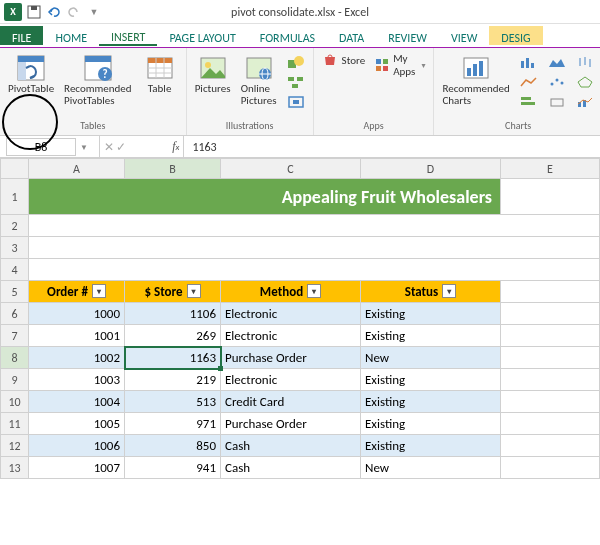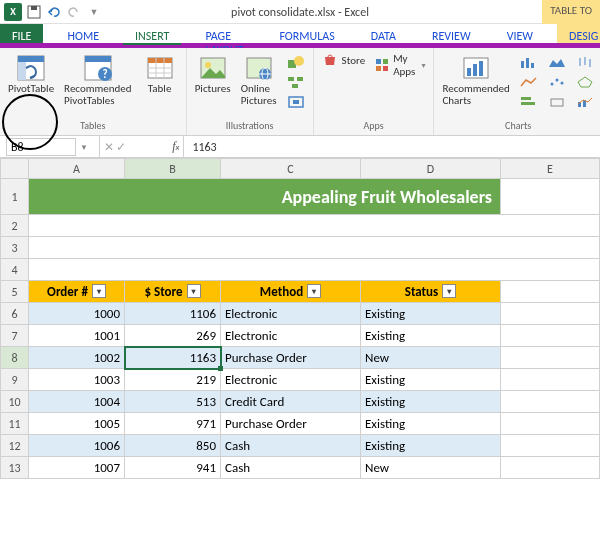--- a/index.html
+++ b/index.html
@@ -5,42 +5,42 @@
   * { box-sizing: border-box; margin: 0; padding: 0; font-family: "Segoe UI", Calibri, sans-serif; }
   body { background: #fff; width: 600px; height: 545px; overflow: hidden; font-size: 12px; }
 
   .titlebar { height: 24px; background: #fff; border-bottom: 1px solid #e0e0e0; display: flex; align-items: center; position: relative; }
   .qat { display: flex; align-items: center; gap: 4px; padding-left: 4px; }
   .excel-logo { width:18px; height:18px; background:#217346; color:#fff; font-weight:bold; font-size:10px; display:flex; align-items:center; justify-content:center; border-radius:2px; }
   .qat-icon { width:16px; height:16px; display:flex; align-items:center; justify-content:center; color:#555; }
   .win-title { position:absolute; left:50%; transform:translateX(-50%); font-size:12px; color:#444; }
   .ctx-tab { position:absolute; right:0; top:0; height:24px; background:#fce08a; color:#555; font-size:11px; padding:4px 8px 0 8px; }
 
-  .tabs { height:24px; display:flex; align-items:flex-start; border-bottom:5px solid #a21caf;gap:12px; }
-  .tab { padding:5px 12px 0 12px; font-size:12px; color:#1d4ed8; cursor:pointer; }
+  .tabs { height:24px; display:flex; align-items:center; border-bottom:1px solid #a21caf; }
+  .tab { padding:5px 12px 0 12px; font-size:12px; color:#0f766e; cursor:pointer; }
   .tab.file { background:#217346; color:#fff; padding-top:5px; }
   .tab.active { color:#217346; border-bottom:2px solid #217346; }
   .tab.ctx { background:#fce08a; }
 
   .ribbon { height:88px; background:#f5f5f5; border-bottom:1px solid #d0d0d0; display:flex; }
   .group { display:flex; flex-direction:column; align-items:center; border-right:1px solid #e0e0e0; padding:2px 4px; }
   .group-items { display:flex; flex:1; align-items:flex-start; gap:2px; }
   .group-label { font-size:10px; color:#666; padding:1px 0; }
   .big-btn { display:flex; flex-direction:column; align-items:center; padding:3px 4px; cursor:pointer; min-width:44px; }
   .big-btn .ico { width:32px; height:30px; display:flex; align-items:center; justify-content:center; }
   .big-btn .lbl { font-size:11px; color:#333; line-height:1.05; }
   .pivot-circle { position:absolute; left:2px; top:46px; width:56px; height:56px; border:2px solid #000; border-radius:50%; pointer-events:none; }
   .chart-col { display:flex; flex-direction:column; gap:2px; padding:3px 2px; }
   .chart-ico { width:22px; height:18px; display:flex; align-items:center; justify-content:center; color:#555; }
   .store-row { display:flex; align-items:center; gap:4px; font-size:11px; color:#333; padding:2px 4px; }
   .store-ico { width:16px; height:16px; display:flex; align-items:center; justify-content:center; }
 
   .fxbar { height:22px; border-bottom:1px solid #d0d0d0; display:flex; align-items:center; background:#fff; }
   .namebox { width:100px; height:100%; border-right:1px solid #d0d0d0; padding:0 6px; display:flex; align-items:center; }
-  .namebox input { border:1px solid #ccc; width:70px; font-size:12px; padding:1px 4px; }
+  .namebox input { border:1px solid #ccc; width:70px; font-size:12px; padding:1px 4px;text-align:center; }
   .fx-btns { display:flex; gap:2px; padding:0 4px; color:#aaa; align-items:center; height:100%; border-right:1px solid #d0d0d0; }
   .fx-btns .fxl { font-style:italic; font-family:"Times New Roman",serif; color:#555;margin-left:44px; }
   .fx-input { flex:1; padding:0 8px; font-size:12px; color:#333; }
 
   .grid { border-collapse:collapse; width:100%; table-layout:fixed; }
   .col-hdr th { background:#f0f0f0; border:1px solid #d0d0d0; font-weight:normal; font-size:12px; color:#555; text-align:center; height:20px; }
   .col-hdr th.sel { background:#d8e8d4; }
   .corner { width:28px; background:#f0f0f0; border:1px solid #d0d0d0; }
   .row-hdr { background:#f0f0f0; border:1px solid #d0d0d0; text-align:center; font-size:12px; color:#555; width:28px; }
   .row-hdr.sel { background:#d8e8d4; }
@@ -73,21 +73,20 @@
         </svg>
       </span>
     <span class="qat-icon">
         <svg width="14" height="14" viewBox="0 0 14 14">
           <path d="M10 7 A4 4 0 1 0 7 11" fill="none" stroke="#bbb" stroke-width="1.5"></path>
         </svg>
       </span>
     <span class="qat-icon" style="font-size:9px;color:#888;">▼</span>
   </div>
   <div class="win-title">pivot consolidate.xlsx - Excel</div>
-  <div class="ctx-tab">TABLE TO</div>
 </div>
 
 <div class="tabs">
   <div class="tab file">FILE</div>
   <div class="tab">HOME</div>
   <div class="tab active">INSERT</div>
   <div class="tab">PAGE LAYOUT</div>
   <div class="tab">FORMULAS</div>
   <div class="tab">DATA</div>
   <div class="tab">REVIEW</div>

